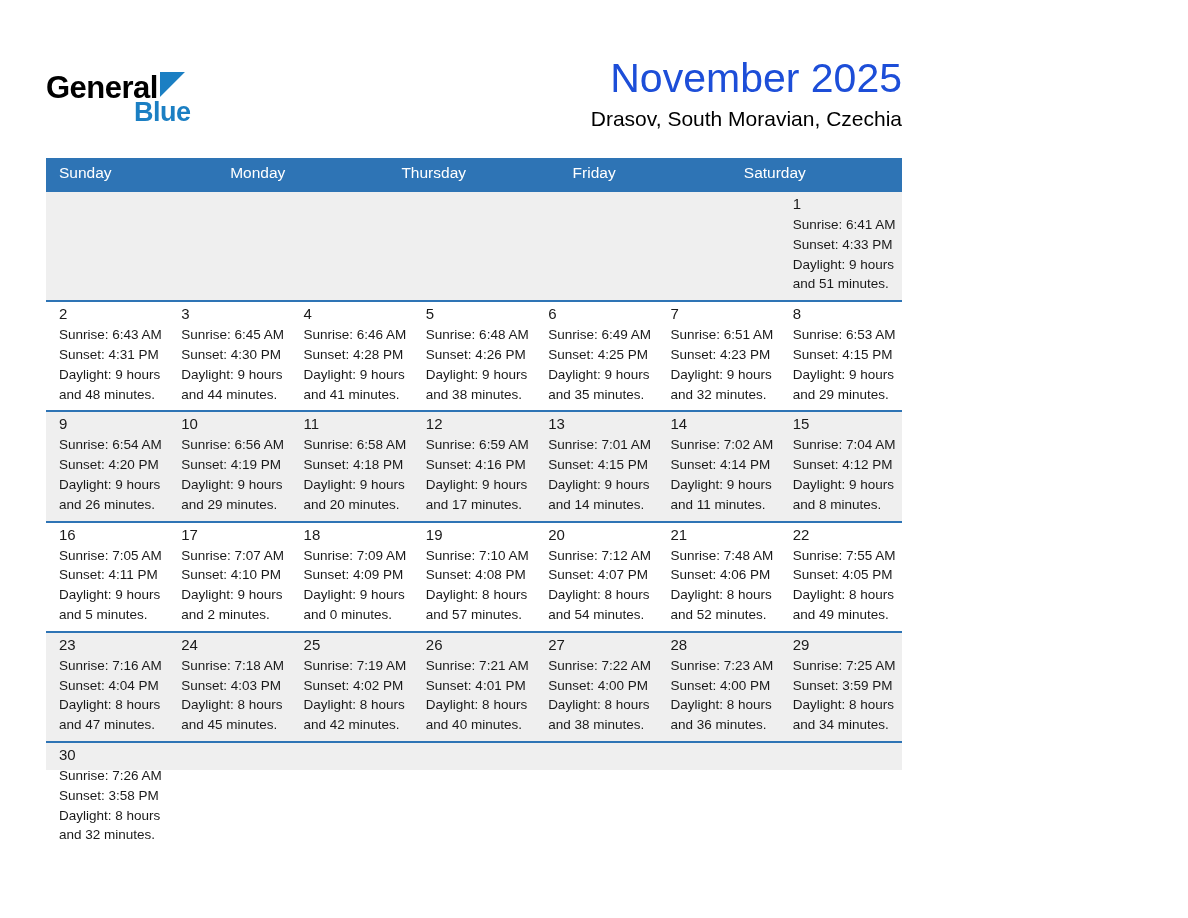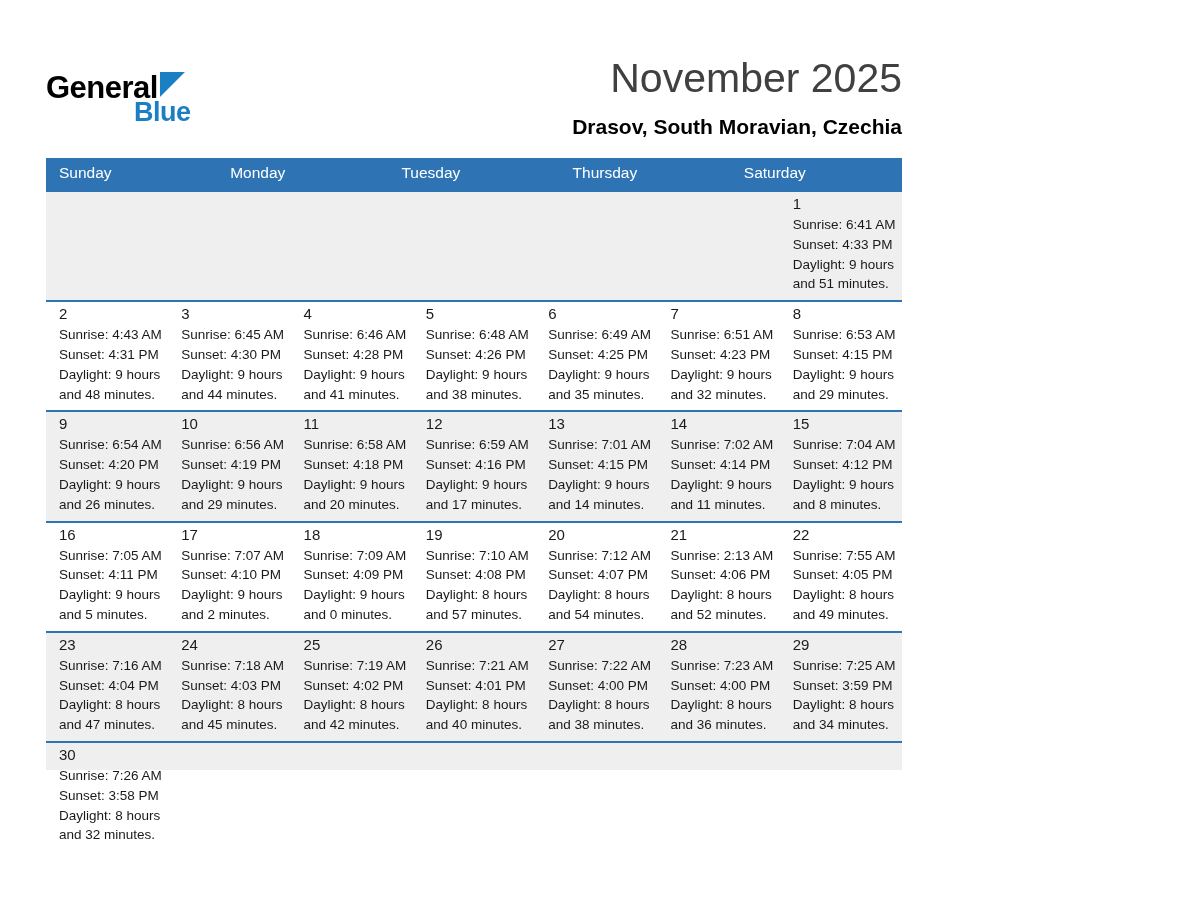--- a/index.html
+++ b/index.html
@@ -7,22 +7,22 @@
   .page{width:948px;height:918px;box-sizing:border-box;padding:0 46px;background:#fff;overflow:hidden;}
 
   
   .top{display:flex;justify-content:space-between;align-items:flex-start;height:158px;box-sizing:border-box;}
   .logo{margin-top:72px;line-height:1;}
   .logo-row{display:flex;align-items:flex-start;}
   .logo-general{font-size:31px;font-weight:700;color:#000;letter-spacing:-0.5px;}
   .logo-triangle{display:inline-block;width:25px;height:25px;margin-left:2px;background:var(--logo-blue);clip-path:polygon(0 0,100% 0,0 100%);}
   .logo-blue{font-size:27px;font-weight:700;color:var(--logo-blue);margin-left:88px;margin-top:-4px;letter-spacing:-0.5px;}
   .title-block{text-align:right;margin-top:56px;}
-  .page-title{margin:0;font-size:41px;font-weight:400;color:#404040;line-height:1.1;}
-  .page-subtitle{margin-top:14px;font-size:21px;font-weight:700;color:#000;text-align:right;}
+  .page-title{margin:0;font-size:41px;font-weight:400;color:#1d4ed8;line-height:1.1;}
+  .page-subtitle{margin-top:6px;font-size:21px;font-weight:400;color:#000;text-align:right;}
 
   
   .weekday-row{display:flex;background:var(--header-blue);}
   .weekday-cell{flex:1;color:#ffffff;font-size:15.5px;font-weight:400;padding:6px 0 8px 13px;}
   .week-row{display:flex;min-height:107px;border-top:2px solid var(--header-blue);}
   .week-row.gray{background:var(--row-gray);}
   .week-row.white{background:#ffffff;}
   .week-row.strip{background:linear-gradient(to bottom,var(--row-gray) 0,var(--row-gray) 27px,#ffffff 27px);}
   .day-cell{flex:1;box-sizing:border-box;padding:3px 6px 6px 13px;overflow:hidden;}
   .day-number{font-size:15px;margin-bottom:3px;color:#1a1a1a;}
@@ -43,22 +43,22 @@
     <div class="title-block">
       <h1 class="page-title">November 2025</h1>
       <div class="page-subtitle">Drasov, South Moravian, Czechia</div>
     </div>
   </div>
 
   <div class="calendar">
     <div class="weekday-row" id="weekday-row">
         <div class="weekday-cell">Sunday</div>
         <div class="weekday-cell">Monday</div>
-        <div class="weekday-cell">Tuesday</div>
         <div class="weekday-cell">Thursday</div>
+        <div class="weekday-cell">Friday</div>
         <div class="weekday-cell">Saturday</div>
       </div>
     <div id="weeks-container">
         <div class="week-row gray">
           <div class="day-cell"></div>
           <div class="day-cell"></div>
           <div class="day-cell"></div>
           <div class="day-cell"></div>
           <div class="day-cell"></div>
           <div class="day-cell"></div>
@@ -69,21 +69,21 @@
               <div>Sunset: 4:33 PM</div>
               <div>Daylight: 9 hours</div>
               <div>and 51 minutes.</div>
             </div>
           </div>
         </div>
         <div class="week-row white">
           <div class="day-cell">
             <div class="day-number">2</div>
             <div class="day-details">
-              <div>Sunrise: 4:43 AM</div>
+              <div>Sunrise: 6:43 AM</div>
               <div>Sunset: 4:31 PM</div>
               <div>Daylight: 9 hours</div>
               <div>and 48 minutes.</div>
             </div>
           </div>
           <div class="day-cell">
             <div class="day-number">3</div>
             <div class="day-details">
               <div>Sunrise: 6:45 AM</div>
               <div>Sunset: 4:30 PM</div>
@@ -244,21 +244,21 @@
             <div class="day-details">
               <div>Sunrise: 7:12 AM</div>
               <div>Sunset: 4:07 PM</div>
               <div>Daylight: 8 hours</div>
               <div>and 54 minutes.</div>
             </div>
           </div>
           <div class="day-cell">
             <div class="day-number">21</div>
             <div class="day-details">
-              <div>Sunrise: 2:13 AM</div>
+              <div>Sunrise: 7:48 AM</div>
               <div>Sunset: 4:06 PM</div>
               <div>Daylight: 8 hours</div>
               <div>and 52 minutes.</div>
             </div>
           </div>
           <div class="day-cell">
             <div class="day-number">22</div>
             <div class="day-details">
               <div>Sunrise: 7:55 AM</div>
               <div>Sunset: 4:05 PM</div>

